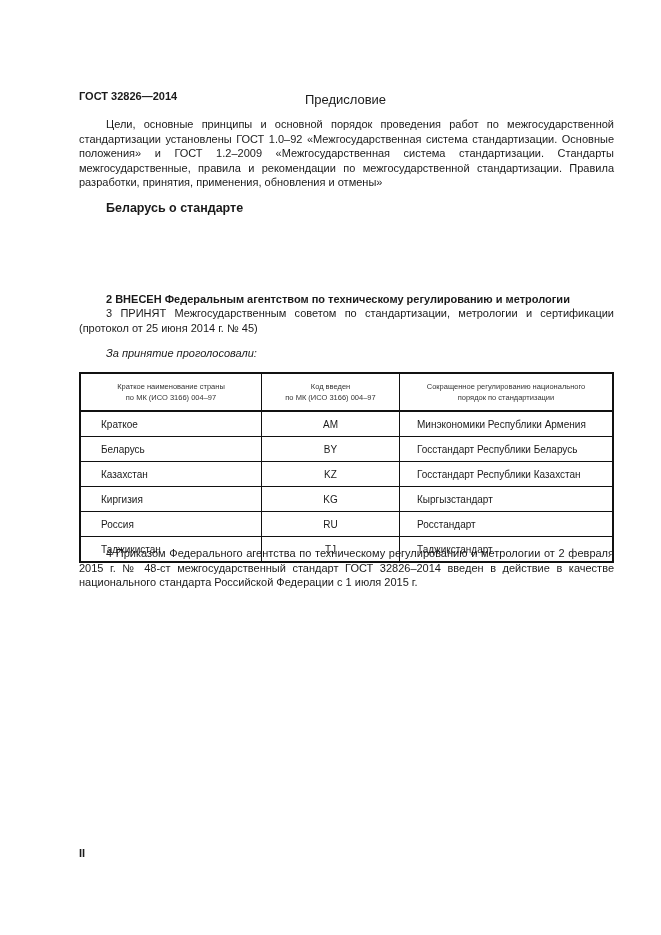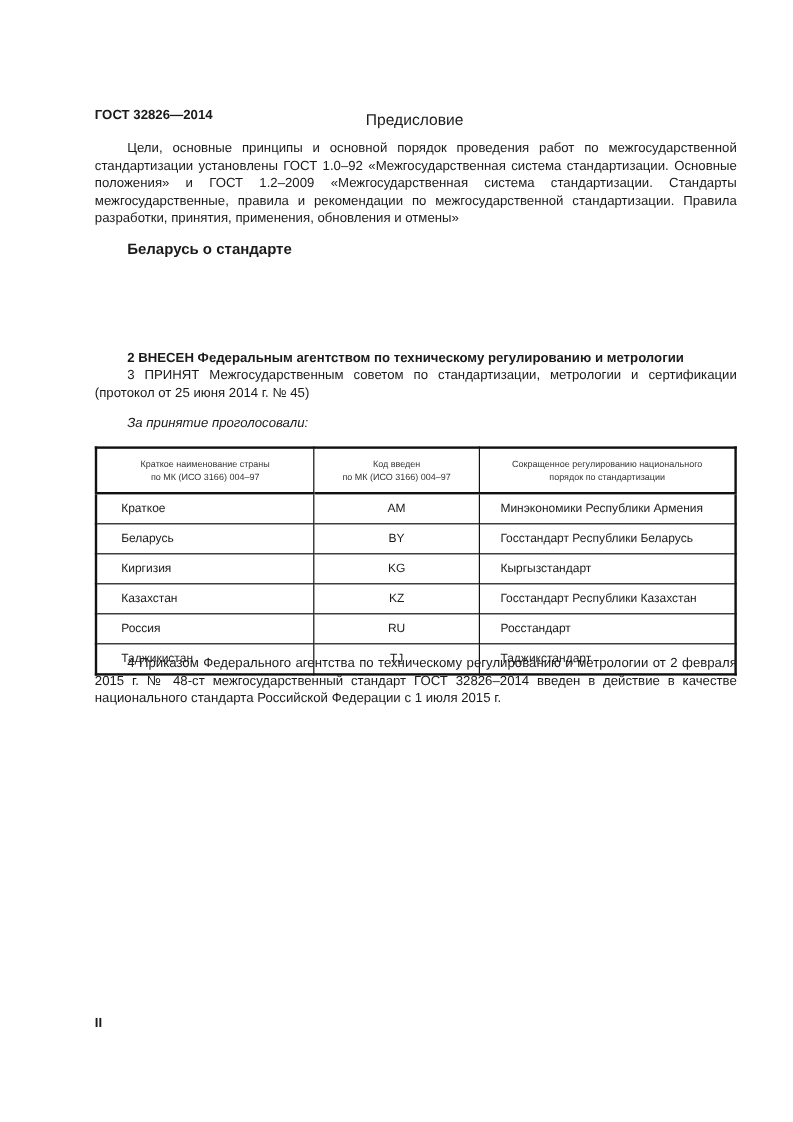--- a/index.html
+++ b/index.html
@@ -62,28 +62,28 @@
         <td class="c-name">Краткое</td>
         <td class="c-code">AM</td>
         <td class="c-org">Минэкономики Республики Армения</td>
       </tr>
       <tr>
         <td class="c-name">Беларусь</td>
         <td class="c-code">BY</td>
         <td class="c-org">Госстандарт Республики Беларусь</td>
       </tr>
       <tr>
+        <td class="c-name">Казахстан</td>
+        <td class="c-code">KZ</td>
+        <td class="c-org">Госстандарт Республики Казахстан</td>
+      </tr>
+      <tr>
         <td class="c-name">Киргизия</td>
         <td class="c-code">KG</td>
         <td class="c-org">Кыргызстандарт</td>
-      </tr>
-      <tr>
-        <td class="c-name">Казахстан</td>
-        <td class="c-code">KZ</td>
-        <td class="c-org">Госстандарт Республики Казахстан</td>
       </tr>
       <tr>
         <td class="c-name">Россия</td>
         <td class="c-code">RU</td>
         <td class="c-org">Росстандарт</td>
       </tr>
       <tr>
         <td class="c-name">Таджикистан</td>
         <td class="c-code">TJ</td>
         <td class="c-org">Таджикстандарт</td>

